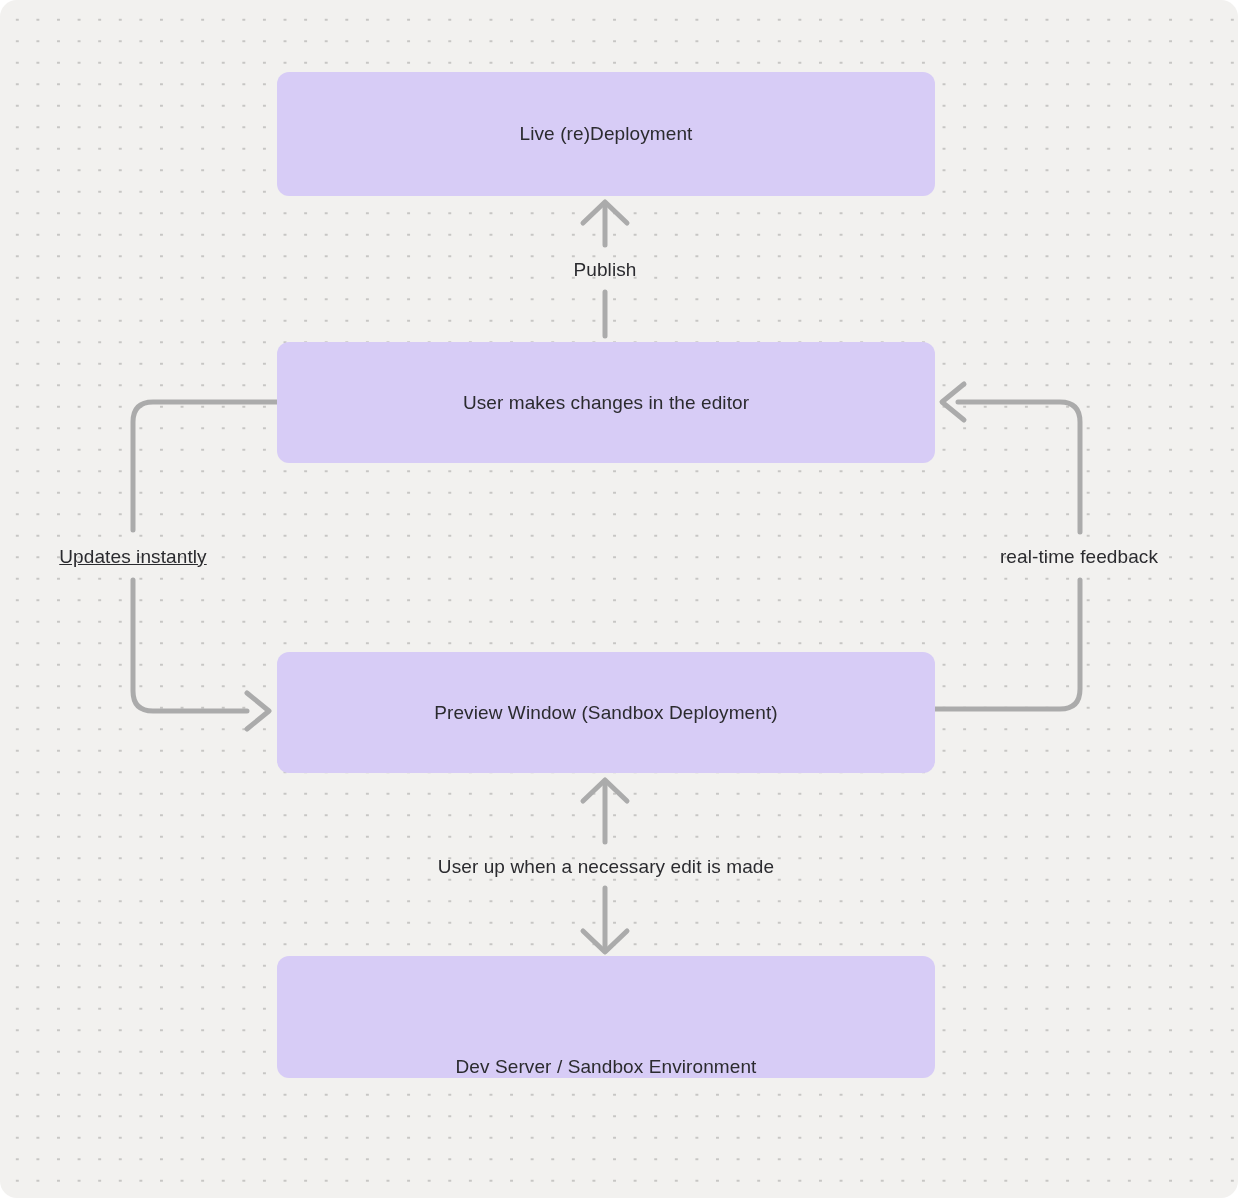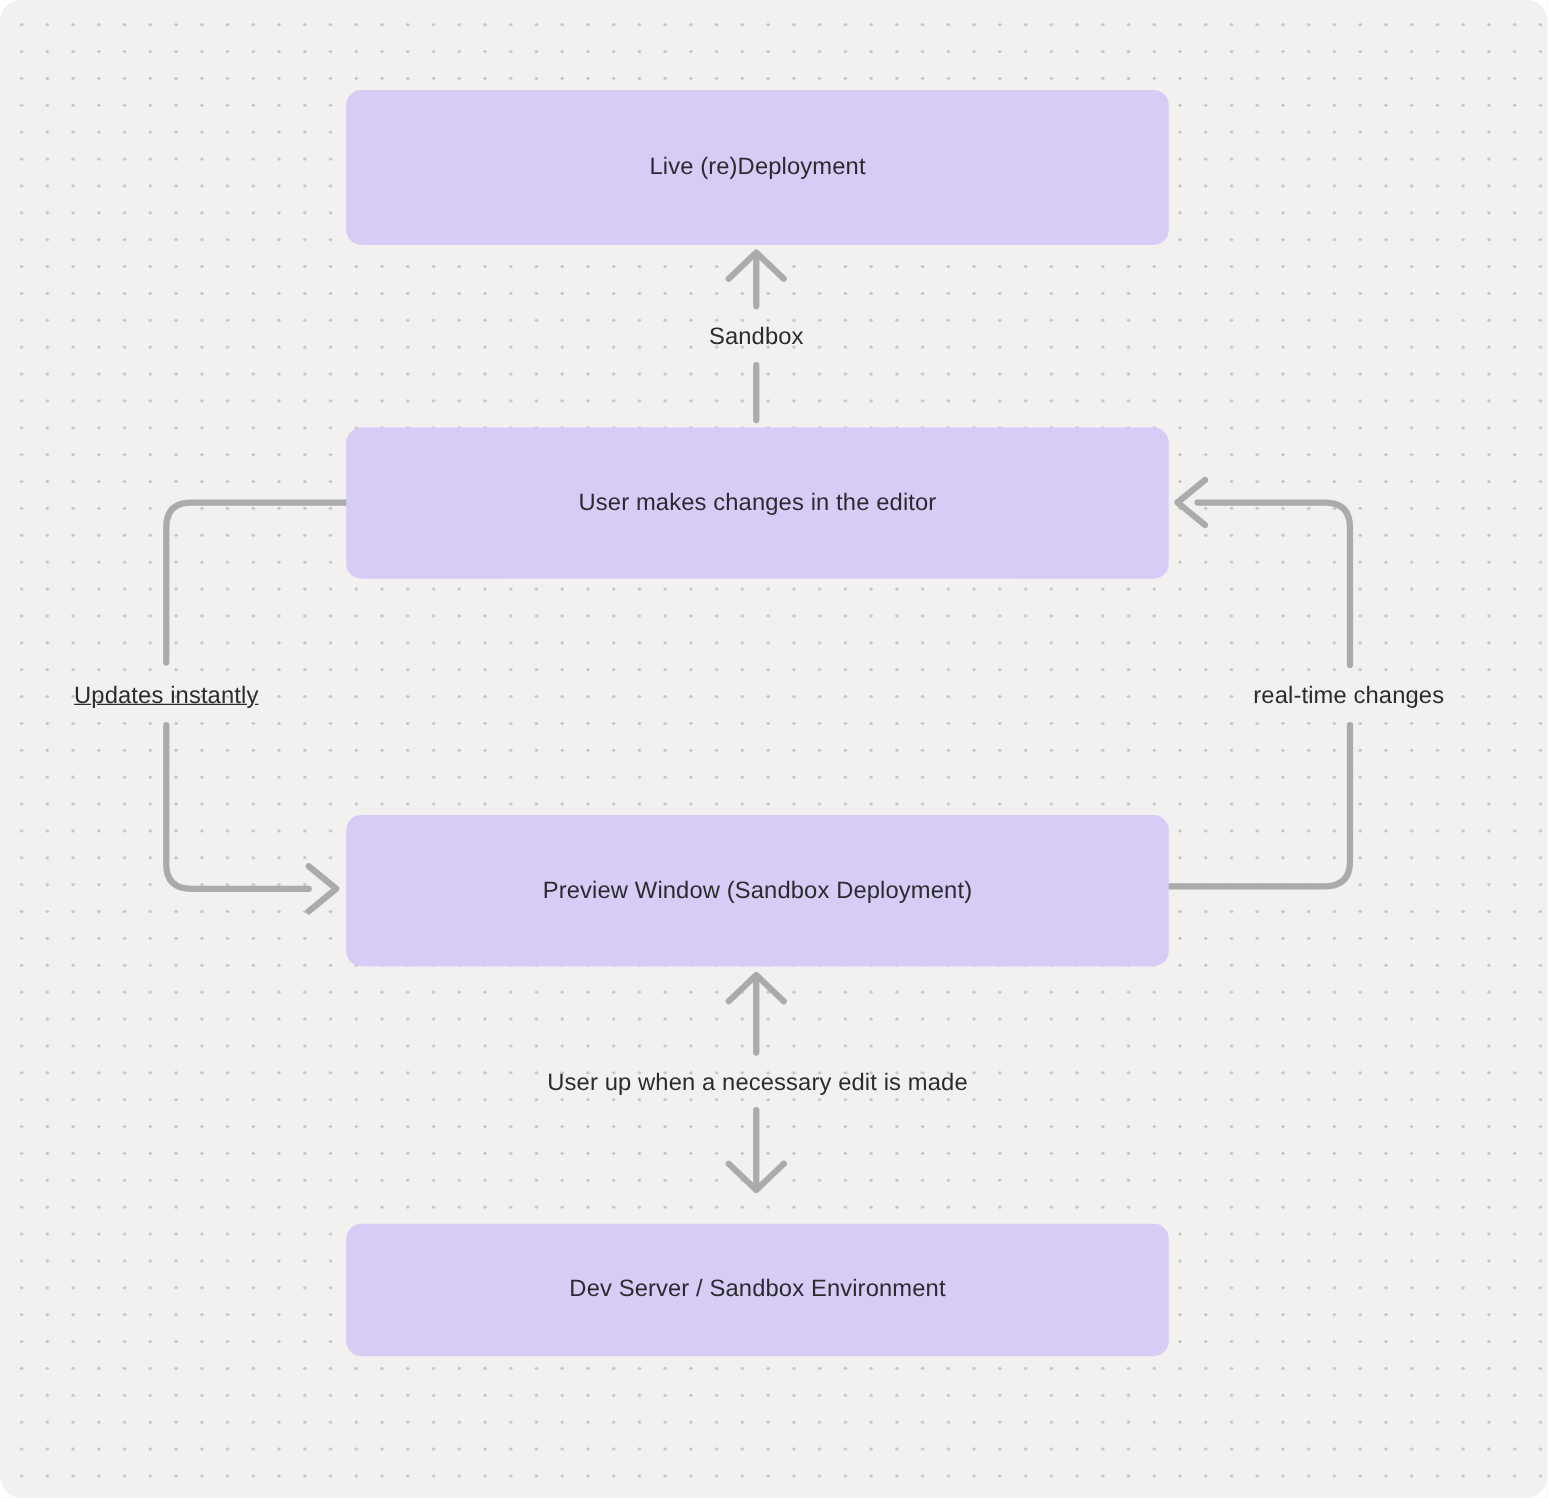--- a/index.html
+++ b/index.html
@@ -29,21 +29,21 @@
     display: flex;
     align-items: center;
     justify-content: center;
     color: #2b2b2f;
     font-size: 19px;
     letter-spacing: 0.1px;
   }
   .node-live    { top: 72px;  height: 124px; }
   .node-editor  { top: 342px; height: 121px; }
   .node-preview { top: 652px; height: 121px; }
-  .node-dev     { top: 979px; height: 106px; }
+  .node-dev     { top: 956px; height: 122px; align-items: flex-end; }
   .edge-label {
     position: absolute;
     transform: translate(-50%, -50%);
     color: #2b2b2f;
     font-size: 19px;
     white-space: nowrap;
     letter-spacing: 0.1px;
   }
   .lbl-publish  { left: 605px;  top: 270px; }
   .lbl-updates  { left: 133px;  top: 557px; text-decoration: underline; }
@@ -106,18 +106,18 @@
   </div>
 
   <div class="node node-preview">
     <span>Preview Window (Sandbox Deployment)</span>
   </div>
 
   <div class="node node-dev">
     <span>Dev Server / Sandbox Environment</span>
   </div>
 
-  <div class="edge-label lbl-publish">Sandbox</div>
+  <div class="edge-label lbl-publish">Publish</div>
   <div class="edge-label lbl-updates">Updates instantly</div>
-  <div class="edge-label lbl-feedback">real-time changes</div>
+  <div class="edge-label lbl-feedback">real-time feedback</div>
   <div class="edge-label lbl-spun">User up when a necessary edit is made</div>
 
 </div>
 
 </body></html>

